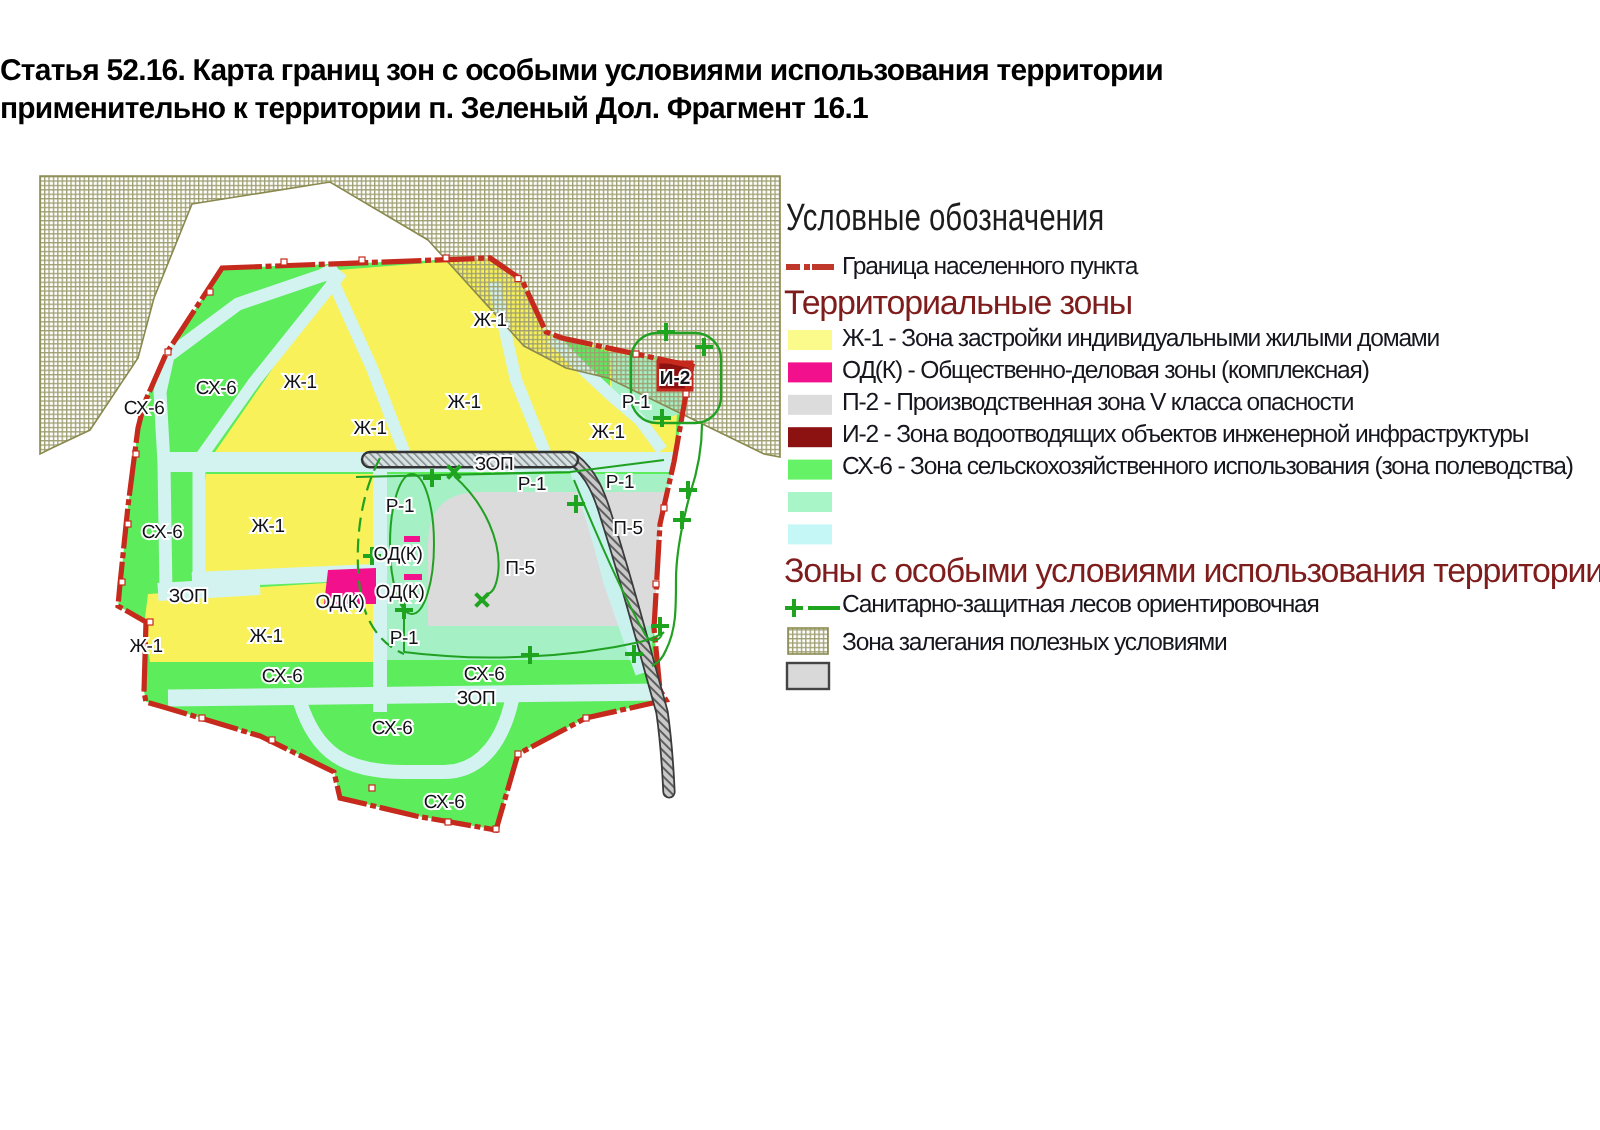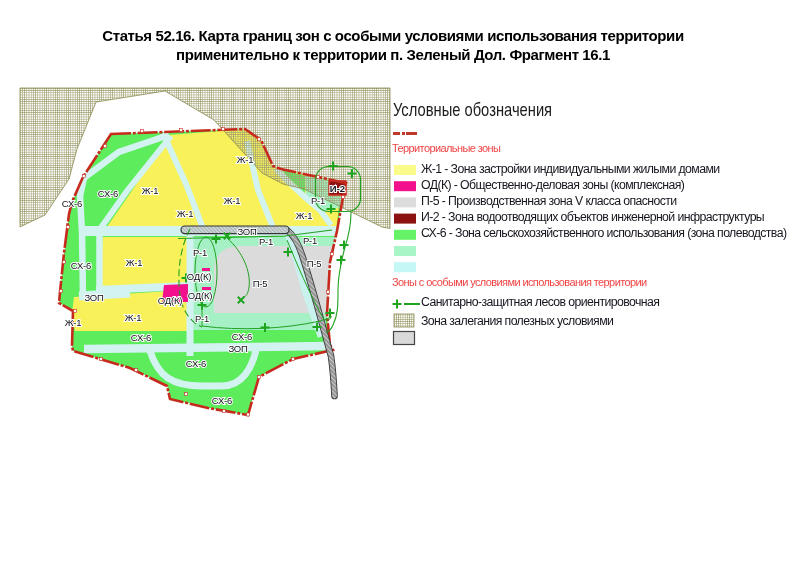--- a/index.html
+++ b/index.html
@@ -1,20 +1,20 @@
 <!DOCTYPE html>
 <html><head>
 <meta charset="utf-8">
 <style>
 html,body{margin:0;padding:0;width:800px;height:565px;background:#fff;font-family:"Liberation Sans",sans-serif;overflow:hidden}
 #page{position:relative;width:800px;height:565px}
-.title{position:absolute;left:0;top:27px;width:786px;text-align:center;font-size:15px;font-weight:bold;color:#000;line-height:18.5px;letter-spacing:-0.4px}
+.title{position:absolute;left:0;top:27px;width:786px;font-size:15px;font-weight:bold;color:#000;line-height:18.5px;letter-spacing:-0.4px}
 .legT{position:absolute;left:393px;top:99px;font-size:19px;color:#1c1c1c;transform:scaleX(0.775);transform-origin:left top;white-space:nowrap}
 .li{position:absolute;left:421px;font-size:12.3px;color:#16161f;white-space:nowrap;letter-spacing:-0.6px}
-.lh{position:absolute;left:392px;font-size:11px;color:#ef4444;white-space:nowrap;letter-spacing:-0.6px}
+.lh{position:absolute;left:392px;font-size:17px;color:#7f1d1d;white-space:nowrap;letter-spacing:-0.6px}
 </style>
 </head>
 <body>
 <div id="page">
 
 <svg width="800" height="565" viewBox="0 0 800 565" style="position:absolute;left:0;top:0">
 <defs>
 <pattern id="mh" width="2.2" height="2.2" patternUnits="userSpaceOnUse">
 <path d="M0,0.33 H2.2 M0.33,0 V2.2" stroke="#9F9F72" stroke-width="0.66"></path>
 </pattern>
@@ -224,28 +224,29 @@
 <rect x="394" y="314" width="20" height="13" fill="url(#mh)" stroke="#8A8A50" stroke-width="0.8"></rect>
 
 <rect x="393.5" y="331.5" width="21" height="13" fill="#D9D9D9" stroke="#444" stroke-width="1.2"></rect>
 </g>
 </svg>
 
 <div class="title">Статья 52.16. Карта границ зон с особыми условиями использования территории<br>применительно к территории п. Зеленый Дол. Фрагмент 16.1</div>
 
 <div class="legT">Условные обозначения</div>
 
+<div class="li" style="top:125.8px">Граница населенного пункта</div>
 
 <div class="lh" style="top:142.2px">Территориальные зоны</div>
 
 <div class="li" style="top:161.6px">Ж-1 - Зона застройки индивидуальными жилыми домами</div>
 
 <div class="li" style="top:177.8px">ОД(К) - Общественно-деловая зоны (комплексная)</div>
 
-<div class="li" style="top:194px">П-5 - Производственная зона V класса опасности</div>
+<div class="li" style="top:194px">П-2 - Производственная зона V класса опасности</div>
 
 <div class="li" style="top:210.2px">И-2 - Зона водоотводящих объектов инженерной инфраструктуры</div>
 
 <div class="li" style="top:226.4px">СХ-6 - Зона сельскохозяйственного использования (зона полеводства)</div>
 
 
 
 <div class="lh" style="top:275.8px">Зоны с особыми условиями использования территории</div>
 
 <div class="li" style="top:294.8px">Санитарно-защитная лесов ориентировочная</div>

